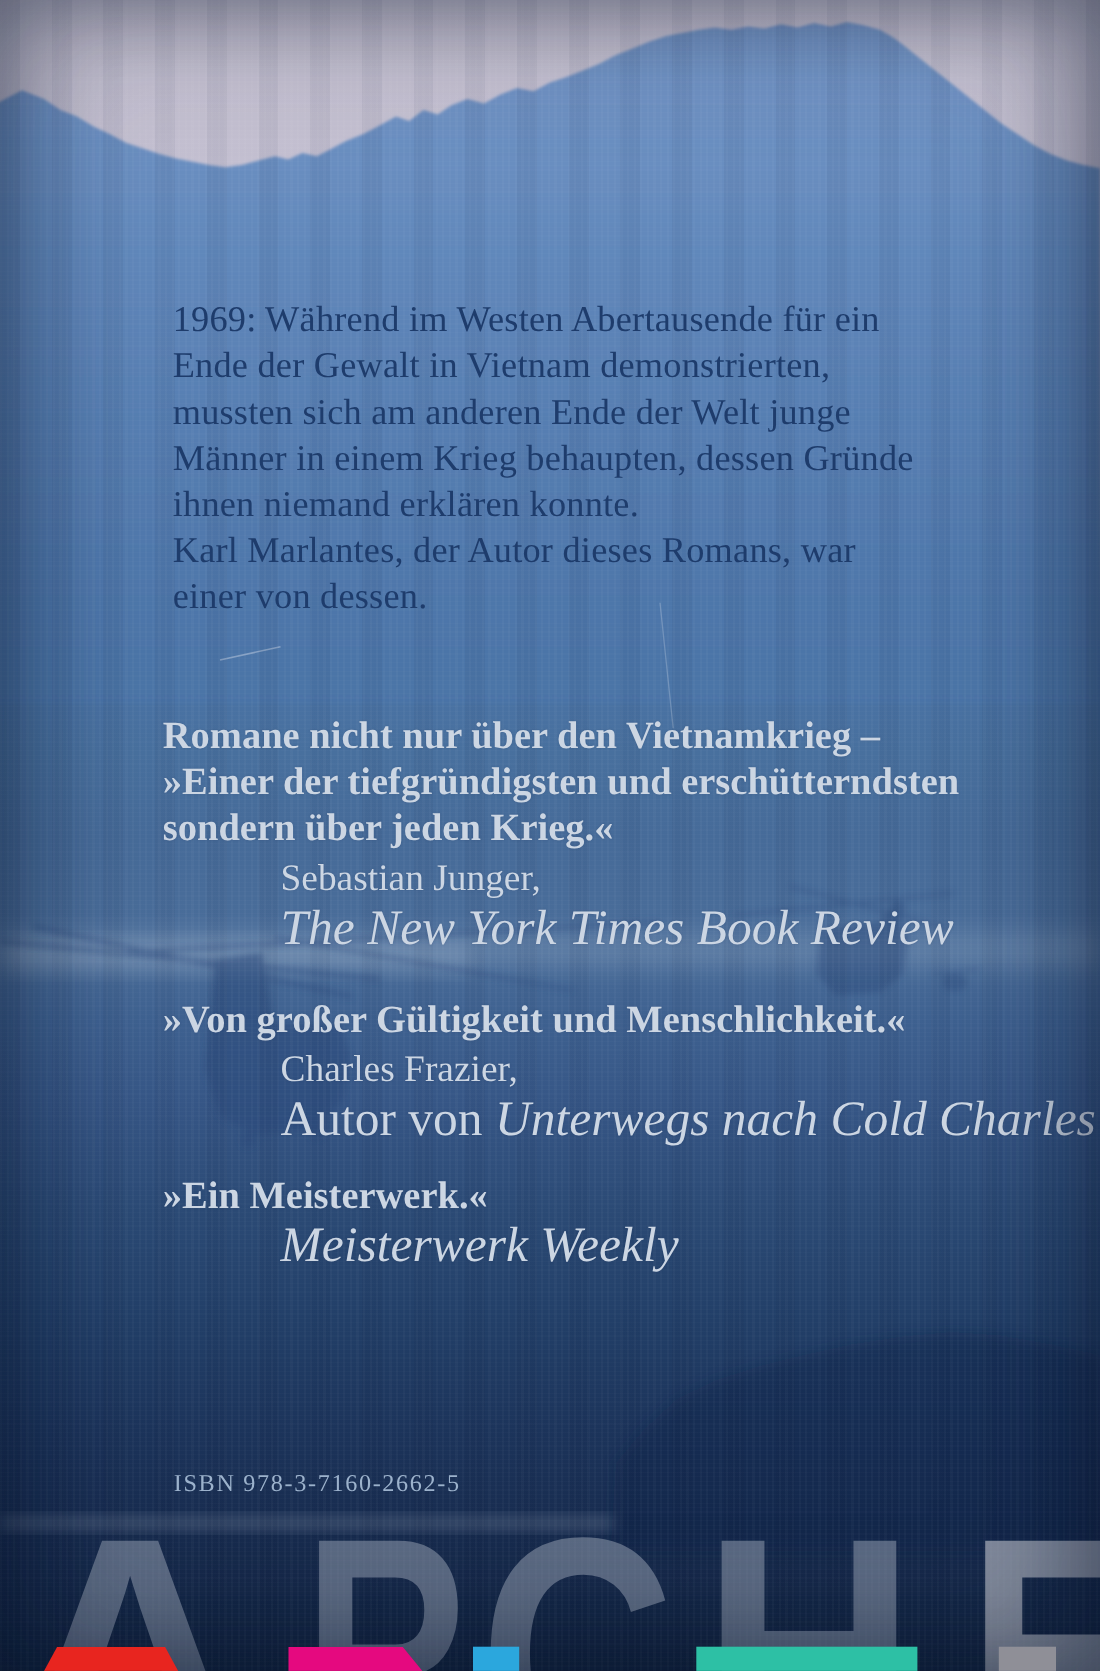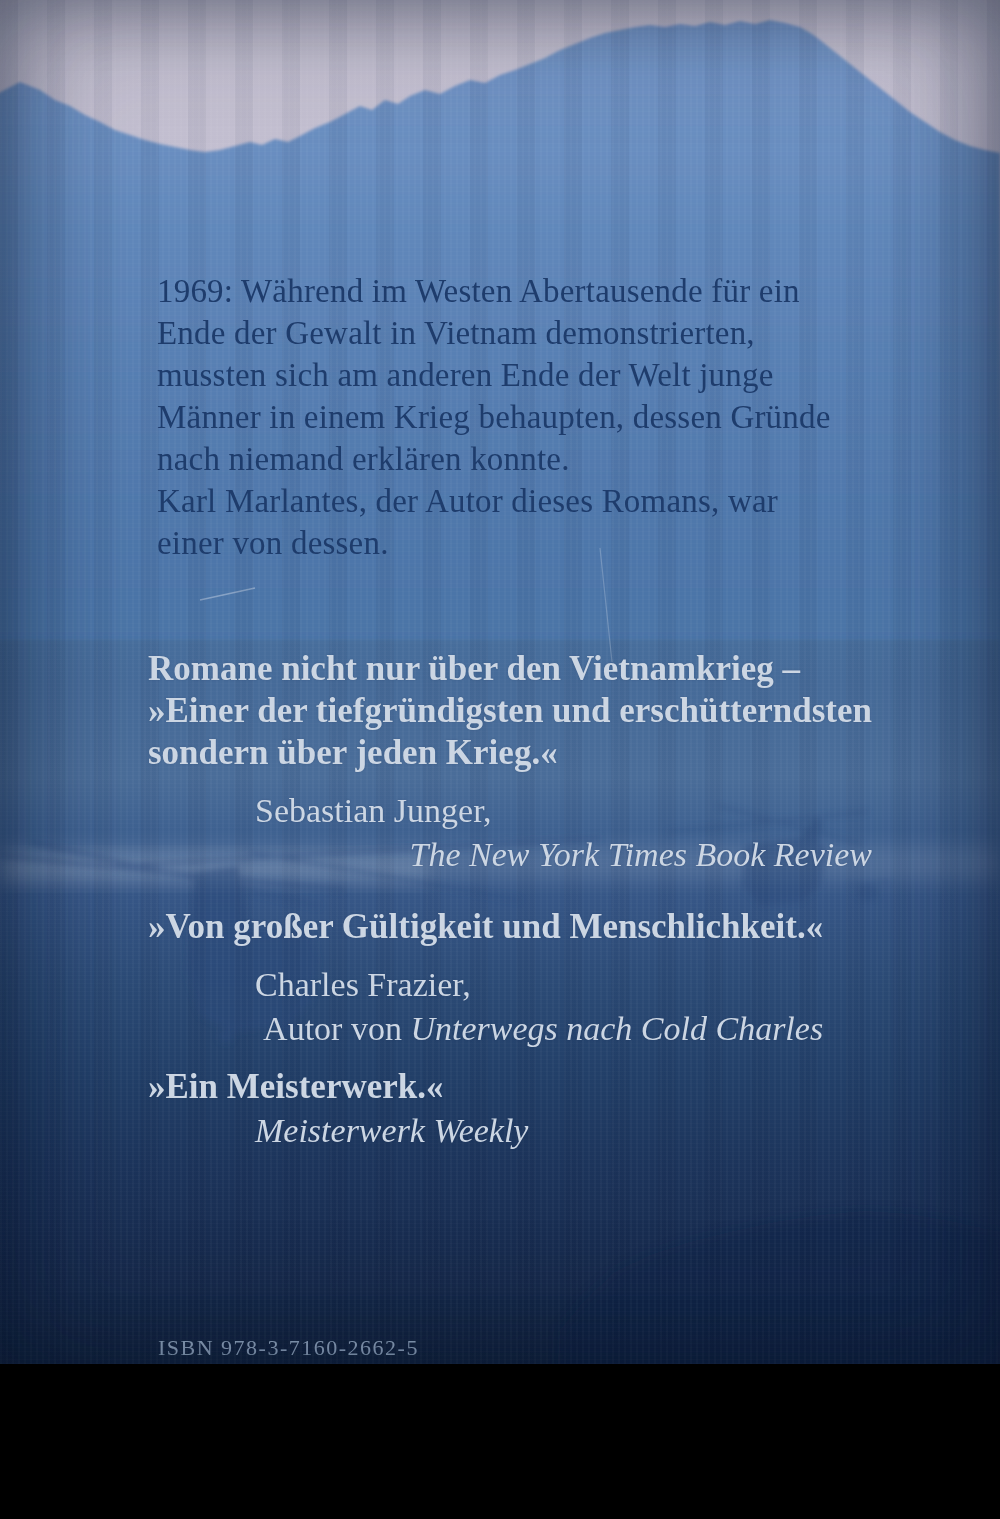--- a/index.html
+++ b/index.html
@@ -1,18 +1,18 @@
 <!DOCTYPE html>
 <html><head>
 <meta charset="utf-8">
 <style>
   html,body{margin:0;padding:0;background:#000;}
   .cover{
     position:relative;
-    width:1000px;height:1364px;
+    width:1000px;height:1519px;
     overflow:hidden;
     font-family:"Liberation Serif", serif;
     background:linear-gradient(to bottom,
       #c7c3d3 0%,
       #c2bed0 12%,
       #4a73a6 40%,
       #48709e 45%,
       #466b99 50%,
       #4a6d99 57%,
       #3e6190 61%,
@@ -46,24 +46,24 @@
     position:absolute;left:148px;
     color:#ccd6e3;
     font-size:35px;line-height:42px;
     font-weight:600;
     text-shadow:0 0 2px rgba(30,50,90,.25);
   }
   .q1{top:648px;}
   .q2{top:906px;}
   .q3{top:1066px;}
   .attr{
-    padding-left:107px;font-weight:400;font-size:34px;margin-top:16px;
+    padding-left:107px;font-weight:400;font-size:34px;margin-top:4px;
   }
   .src{
-    padding-left:107px;font-weight:400;font-size:34px;margin-top:2px;text-align:right;
+    padding-left:107px;font-weight:400;font-size:45px;margin-top:2px;
   }
   .italic{font-style:italic;}
   .isbn{
     position:absolute;left:158px;top:1335px;
     font-size:22px;color:#9cb2cc;letter-spacing:1.5px;
     white-space:nowrap;
   }
   .publisher{
     position:absolute;left:0;top:1380px;width:1000px;height:139px;
     overflow:hidden;
@@ -149,21 +149,21 @@
     <line x1="600" y1="548" x2="612" y2="662" stroke="#dfe4ee" stroke-width="1.2" opacity="0.25"></line>
   </svg>
 
   <div class="texture"></div>
 
   <section class="intro">
     <div class="line">1969: Während im Westen Abertausende für ein</div>
     <div class="line">Ende der Gewalt in Vietnam demonstrierten,</div>
     <div class="line">mussten sich am anderen Ende der Welt junge</div>
     <div class="line">Männer in einem Krieg behaupten, dessen Gründe</div>
-    <div class="line">nach niemand erklären konnte.</div>
+    <div class="line">ihnen niemand erklären konnte.</div>
     <div class="line">Karl Marlantes, der Autor dieses Romans, war</div>
     <div class="line">einer von dessen.</div>
   </section>
 
   <section class="quote q1">
     <div class="line">Romane nicht nur über den Vietnamkrieg –</div>
     <div class="line">»Einer der tiefgründigsten und erschütterndsten</div>
     <div class="line">sondern über jeden Krieg.«</div>
     <div class="attr line">Sebastian Junger,</div>
     <div class="src line italic">The New York Times Book Review</div>

